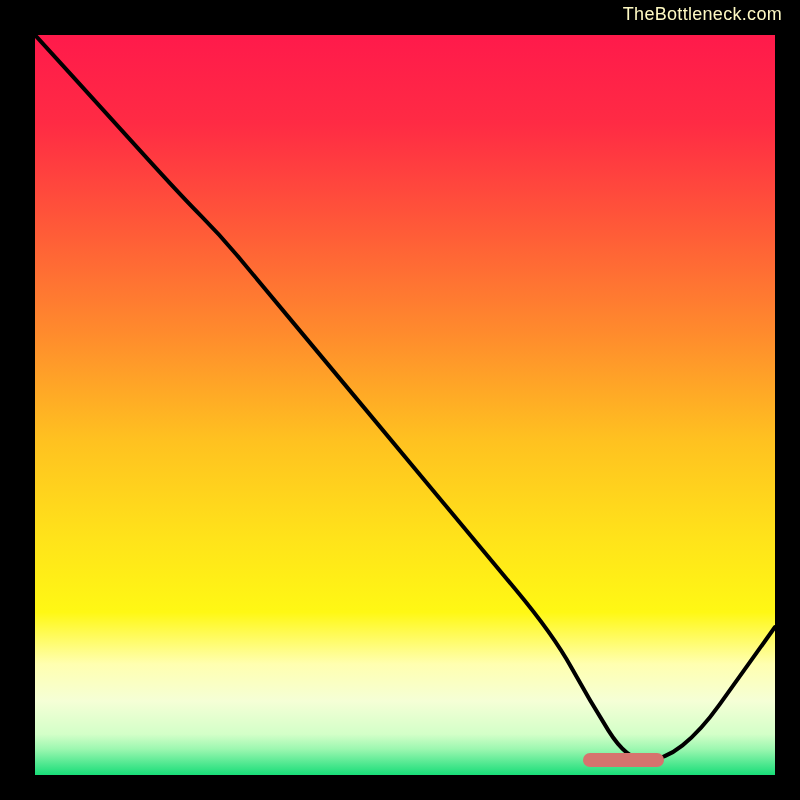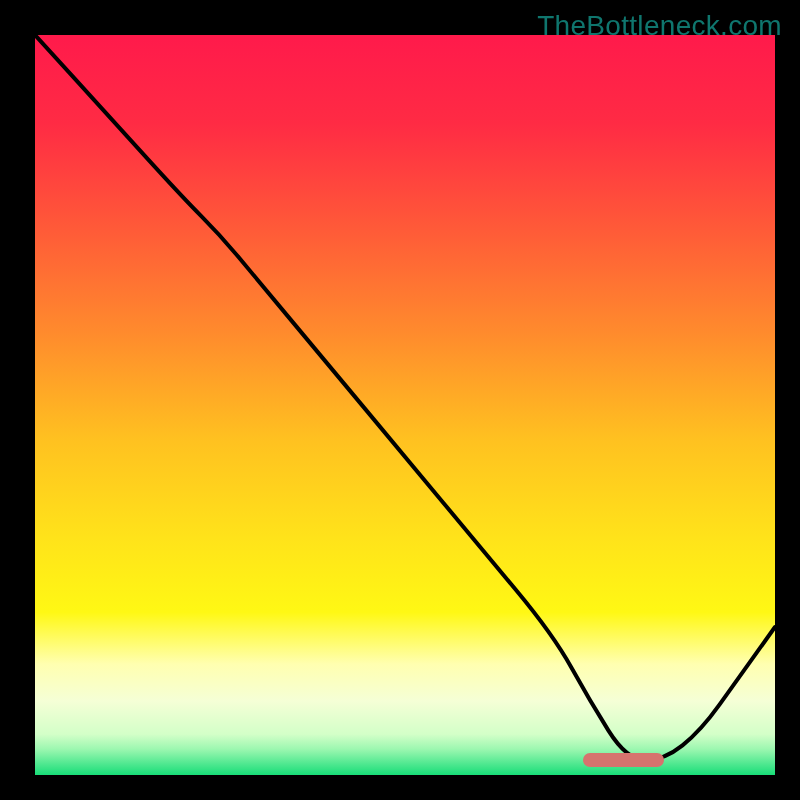--- a/index.html
+++ b/index.html
@@ -27,24 +27,24 @@
   .gradient {
     position: absolute;
     inset: 0;
   }
   .curve-svg {
     position: absolute;
     inset: 0;
   }
   .watermark {
     position: absolute;
-    top: 10px;
+    top: 4px;
     right: 18px;
-    color: #0f766e;
-    font-size: 28px;
+    color: #fef9c3;
+    font-size: 18px;
     font-weight: 400;
     letter-spacing: 0.3px;
     font-family: Arial, Helvetica, sans-serif;
   }
   .optimum-marker {
     position: absolute;
     height: 14px;
     border-radius: 7px;
     background: #d6736e;
   }

